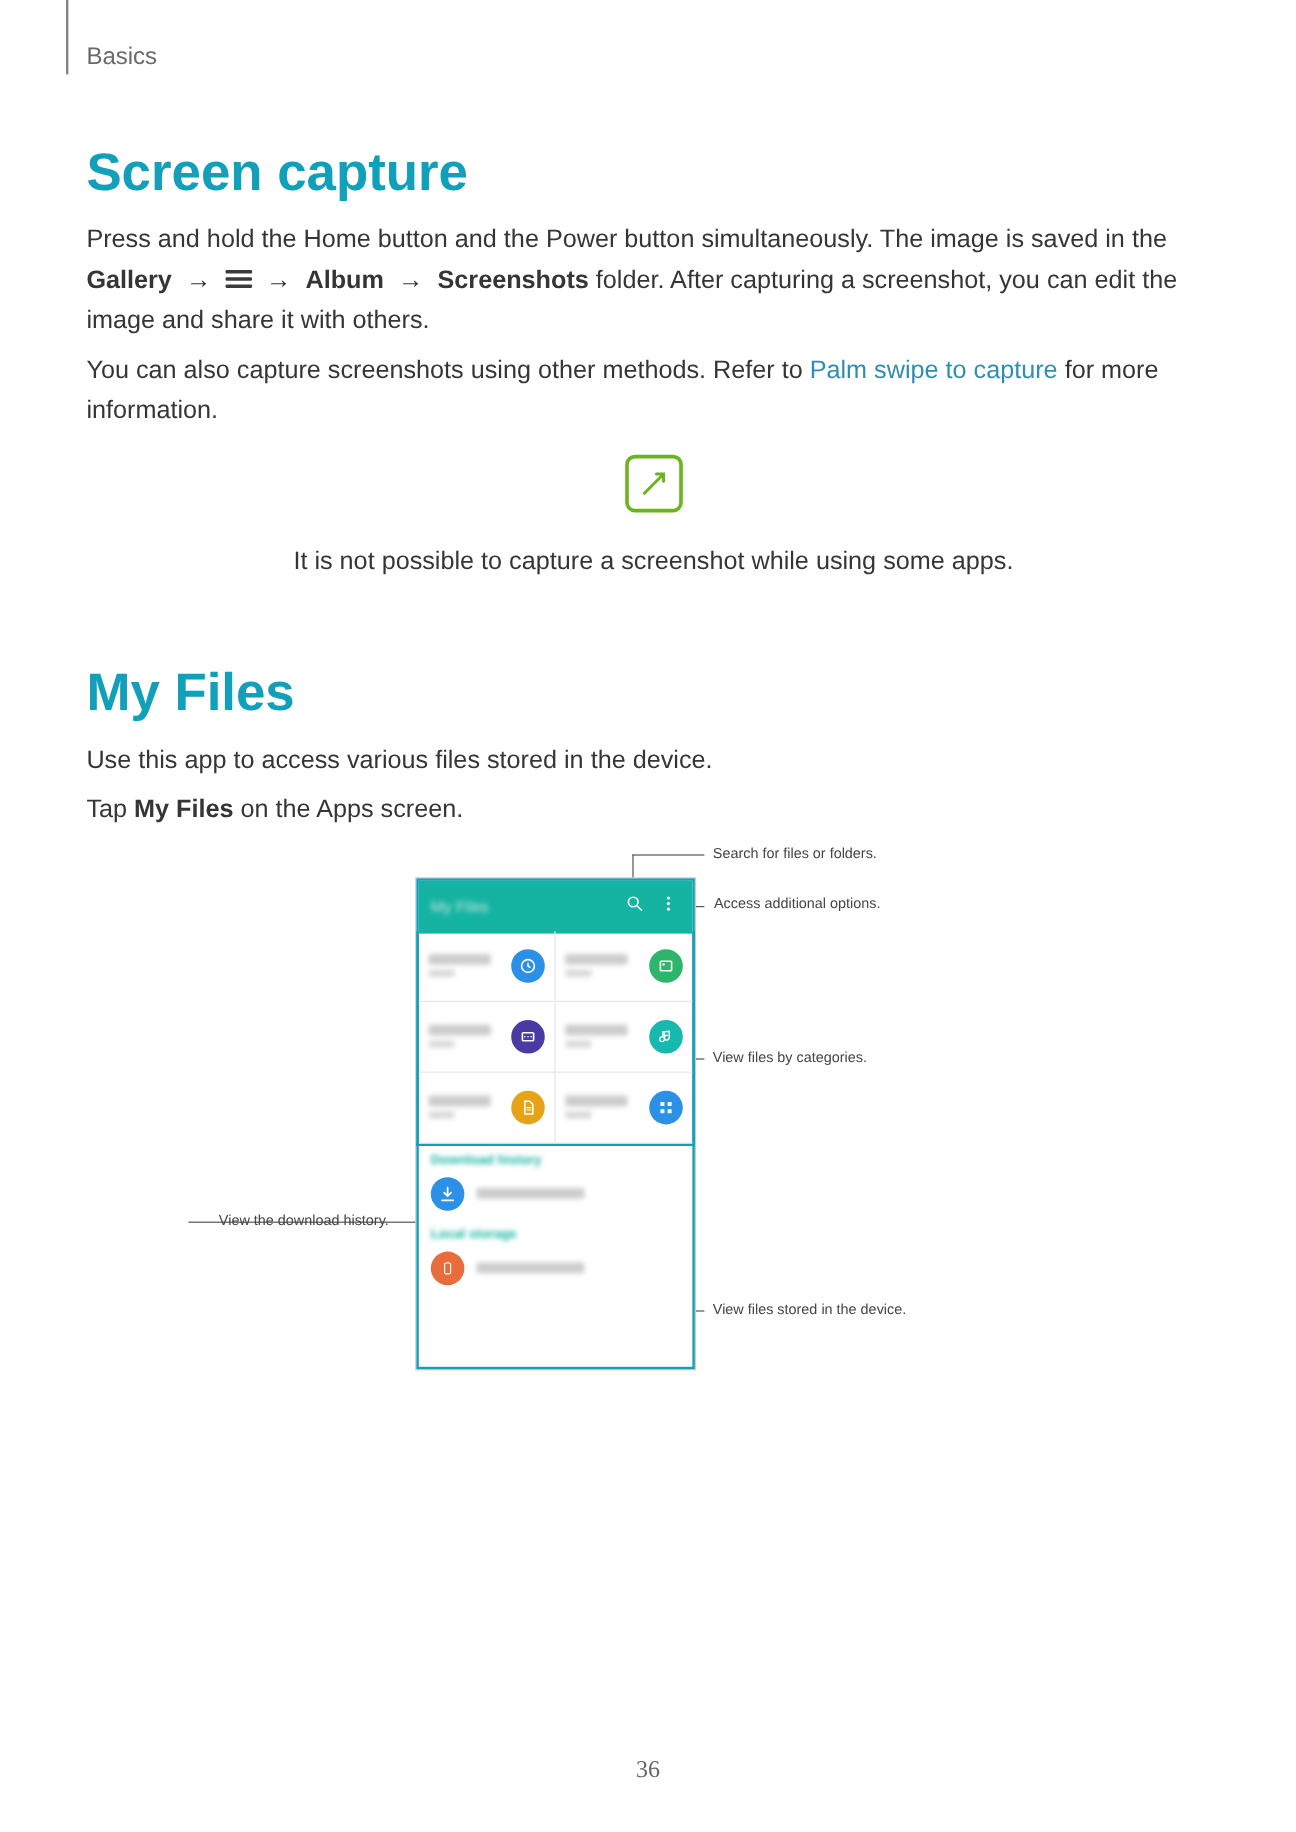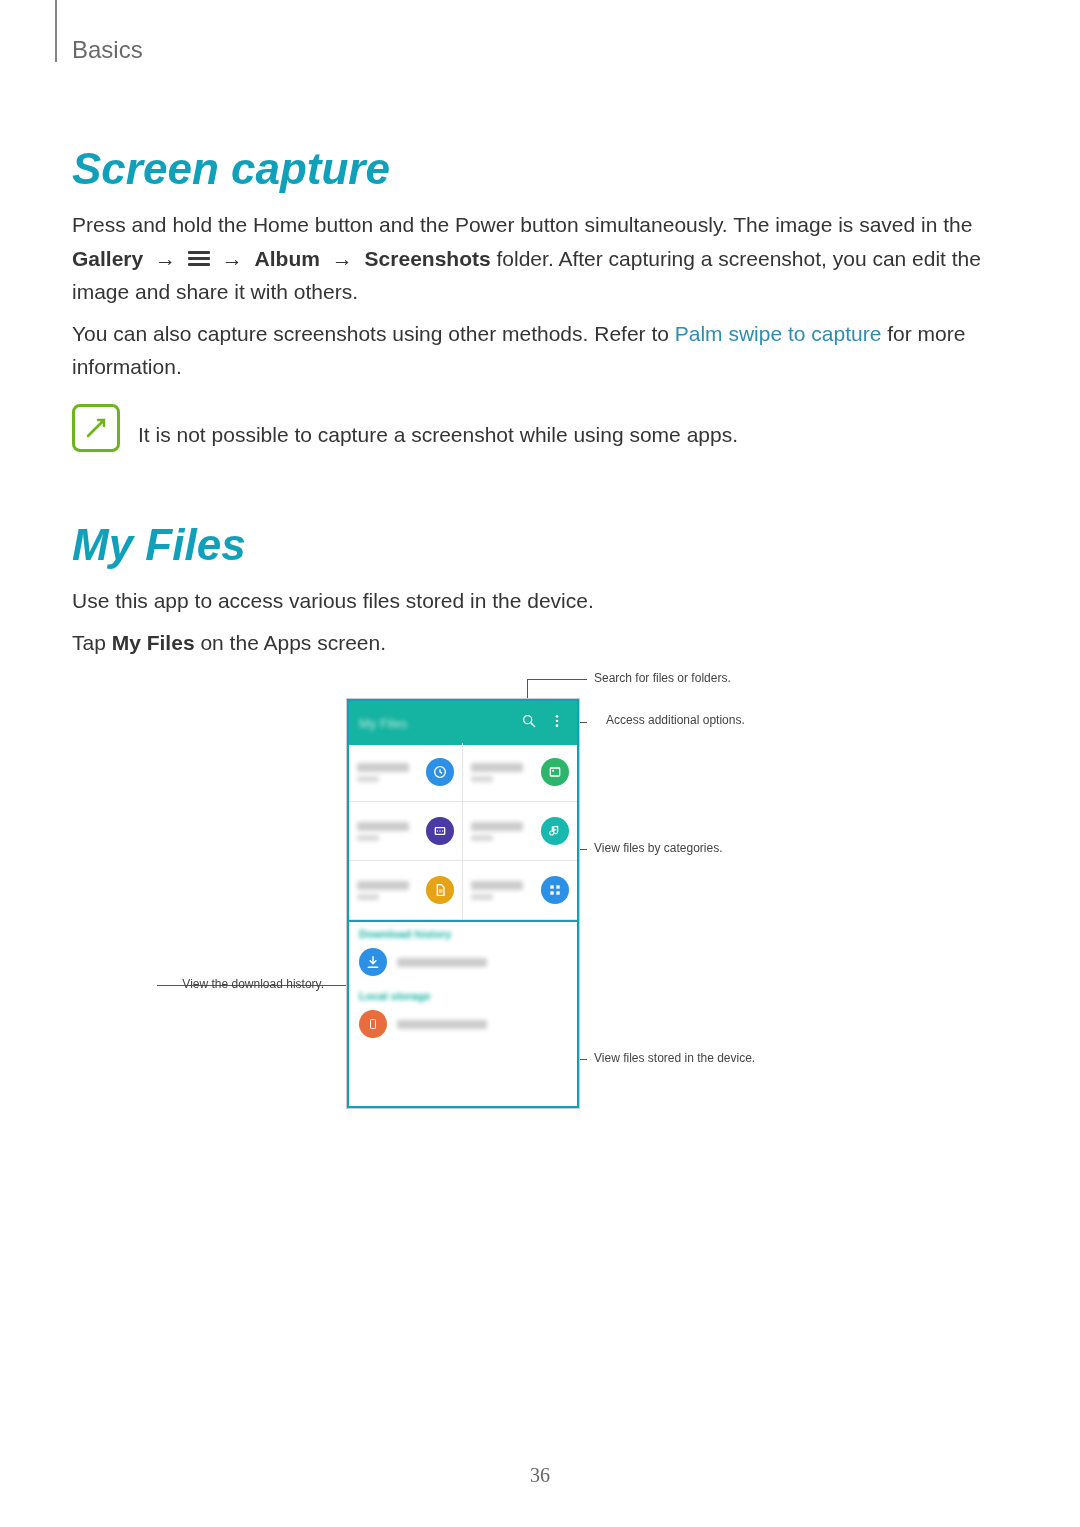--- a/index.html
+++ b/index.html
@@ -20,30 +20,29 @@
     height: 62px;
     background: #848484;
   }
   .page {
     position: absolute;
     left: 72px;
     top: 36px;
     width: 945px;
   }
   .breadcrumb {
-    font-size: 24px;
+    font-size: 20px;
     color: #6a6a6a;
-    margin-bottom: 80px;
+    margin-bottom: 60px;
   }
   h1 {
     font-size: 44px;
     font-weight: bold;
     color: #10a0b9;
     margin: 0 0 14px 0;
-    font-style: italic;
   }
   p {
     font-size: 21px;
     line-height: 1.6;
     margin: 0 0 8px 0;
   }
   .inline-bold { font-weight: bold; }
   .link { color: #2f8db1; }
   .arrow { display: inline-block; padding: 0 6px; font-size: 21px; }
   .hamburger-icon {
@@ -55,24 +54,25 @@
   }
   .hamburger-icon span {
     display: block;
     height: 3px;
     background: #3a3a3a;
     margin: 3px 0;
     border-radius: 1px;
   }
   .note-row {
     display: flex;
-    align-items: flex-end;
+    align-items: center;
     gap: 18px;
     margin-top: 20px;
     margin-bottom: 68px;
+    flex-direction: column;
   }
   .note-icon {
     width: 42px; height: 42px;
     border: 3px solid #6cb31d;
     border-radius: 8px;
     display: flex; align-items: center; justify-content: center;
     flex-shrink: 0;
   }
   .sec2 { margin-top: 2px; }
   .figure-zone {
@@ -223,21 +223,21 @@
 
     <div class="lead lead-h" style="left:490px; top:33px; width:25px;"></div>
 
     <div class="lead lead-h" style="left:505px; top:160px; width:10px;"></div>
 
     <div class="lead lead-h" style="left:85px; top:296px; width:190px;"></div>
 
     <div class="lead lead-h" style="left:395px; top:370px; width:120px;"></div>
 
     <div class="callout" style="left:522px; top:-18px;">Search for files or folders.</div>
-    <div class="callout" style="left:534px; top:24px;text-align:center;">Access additional options.</div>
+    <div class="callout" style="left:523px; top:24px;text-align:center;">Access additional options.</div>
     <div class="callout" style="left:522px; top:152px;">View files by categories.</div>
     <div class="callout" style="left:522px; top:362px;">View files stored in the device.</div>
     <div class="callout" style="right:693px; top:288px; text-align:left;">View the download history.</div>
 
     <div class="phone">
       <div class="appbar">
         <div class="appbar-title">My Files</div>
         <div class="appbar-icon">
           <svg width="16" height="16" viewBox="0 0 24 24">
               <circle cx="10" cy="10" r="6" stroke="#fff" stroke-width="2" fill="none"></circle>

